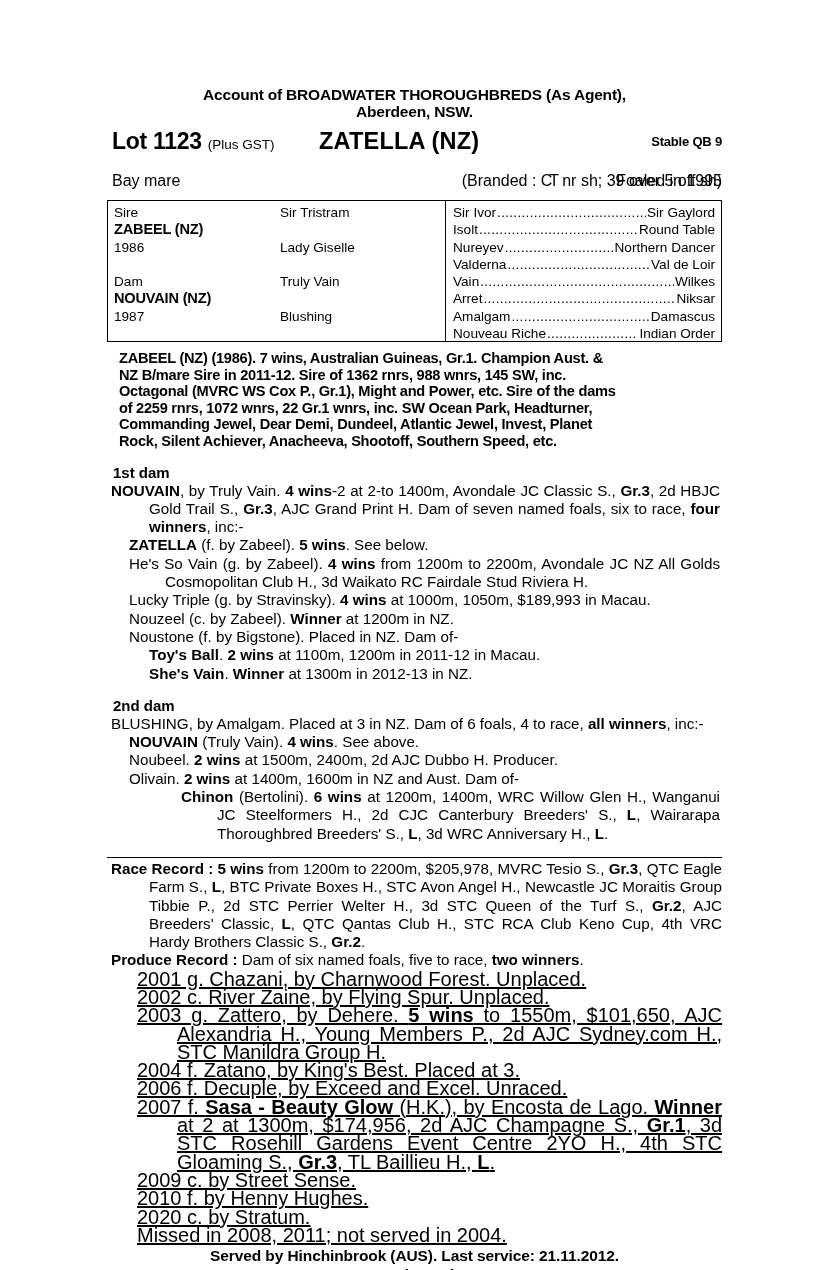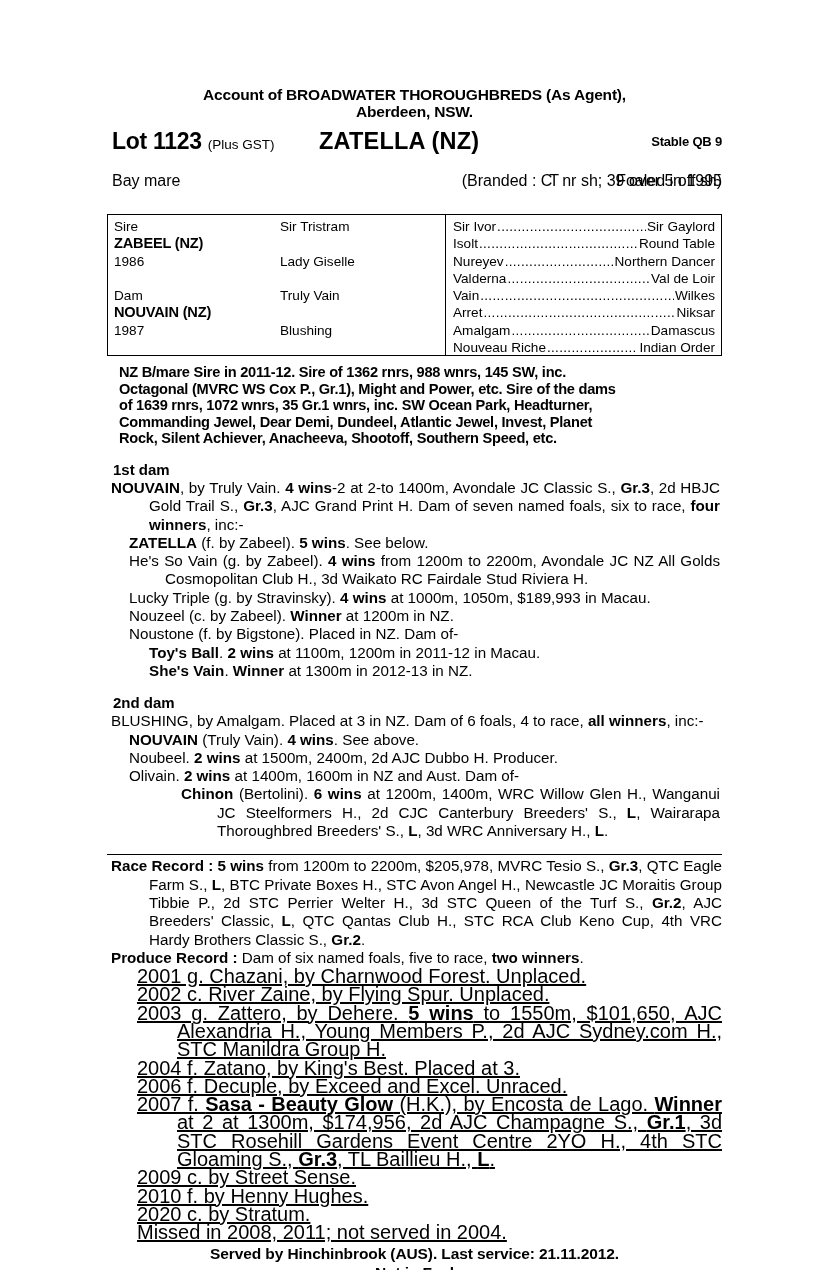--- a/index.html
+++ b/index.html
@@ -97,21 +97,21 @@
   }
   .foaled {
     position: absolute;
     right: 0; top: 0;
     font-size: 16px;
     line-height: 22px;
   }
 
   
   .ped {
-    margin-top: 20px;
+    margin-top: 6px;
     border: 1.6px solid #000;
     position: relative;
     height: 142px;
     box-sizing: border-box;
   }
   .ped .vline {
     position: absolute;
     left: 337px;
     top: 0;
     bottom: 0;
@@ -296,23 +296,24 @@
           </div>
           <div class="g3">
             <span>Nouveau Riche</span>
             <span class="dots">................................................................................</span>
             <span>Indian Order</span>
           </div>
         </div>
   </div>
 
   <div class="sirestat" id="sire-stats">
+        <span>ZABEEL (NZ) (1986). 7 wins, Australian Guineas, Gr.1. Champion Aust. &amp;</span>
         <span>NZ B/mare Sire in 2011-12. Sire of 1362 rnrs, 988 wnrs, 145 SW, inc.</span>
         <span>Octagonal (MVRC WS Cox P., Gr.1), Might and Power, etc. Sire of the dams</span>
-        <span>of 1639 rnrs, 1072 wnrs, 35 Gr.1 wnrs, inc. SW Ocean Park, Headturner,</span>
+        <span>of 2259 rnrs, 1072 wnrs, 22 Gr.1 wnrs, inc. SW Ocean Park, Headturner,</span>
         <span>Commanding Jewel, Dear Demi, Dundeel, Atlantic Jewel, Invest, Planet</span>
         <span>Rock, Silent Achiever, Anacheeva, Shootoff, Southern Speed, etc.</span>
       </div>
 
   <div class="secthead">1st dam</div>
   <div class="ent lvl0h">
     <span class="nm">NOUVAIN</span><span>, by Truly Vain. </span><b>4 wins</b><span>-2 at 2-to 1400m, Avondale JC Classic S., </span><b>Gr.3</b><span>, 2d HBJC Gold Trail S., </span><b>Gr.3</b><span>, AJC Grand Print H. Dam of seven named foals, six to race, </span><b>four winners</b><span>, inc:-</span>
   </div>
   <div id="fd-progeny">
         <div class="ent lvl1"><b class="nm">ZATELLA</b><span> (f. by Zabeel). </span><b>5 wins</b><span>. See below.</span></div>

